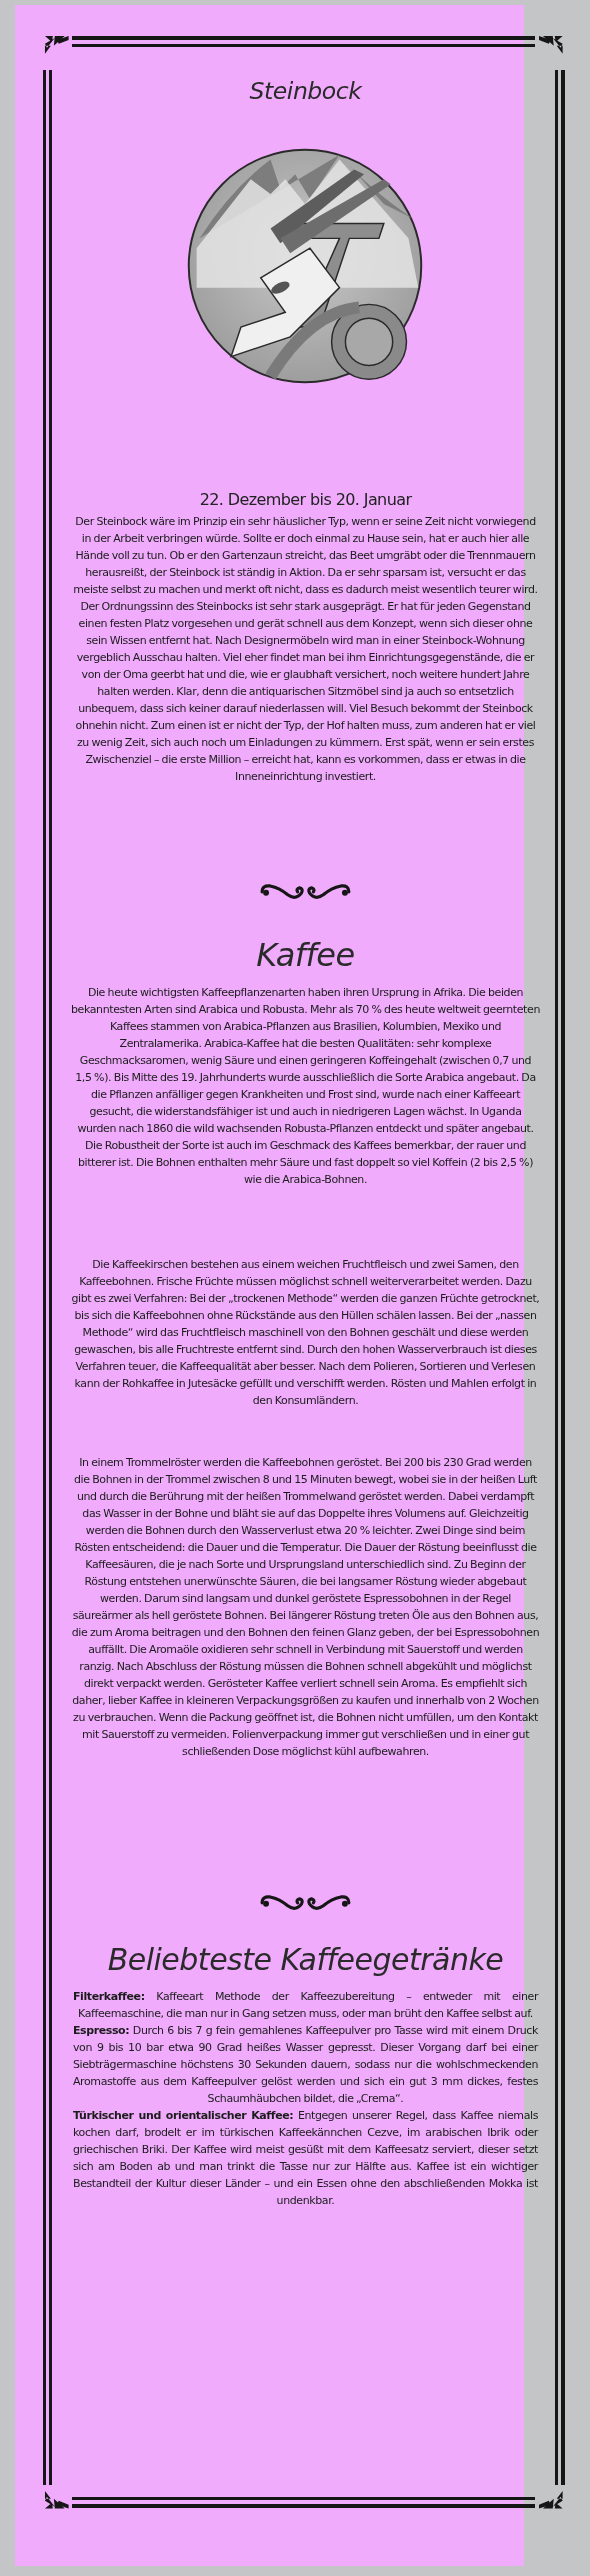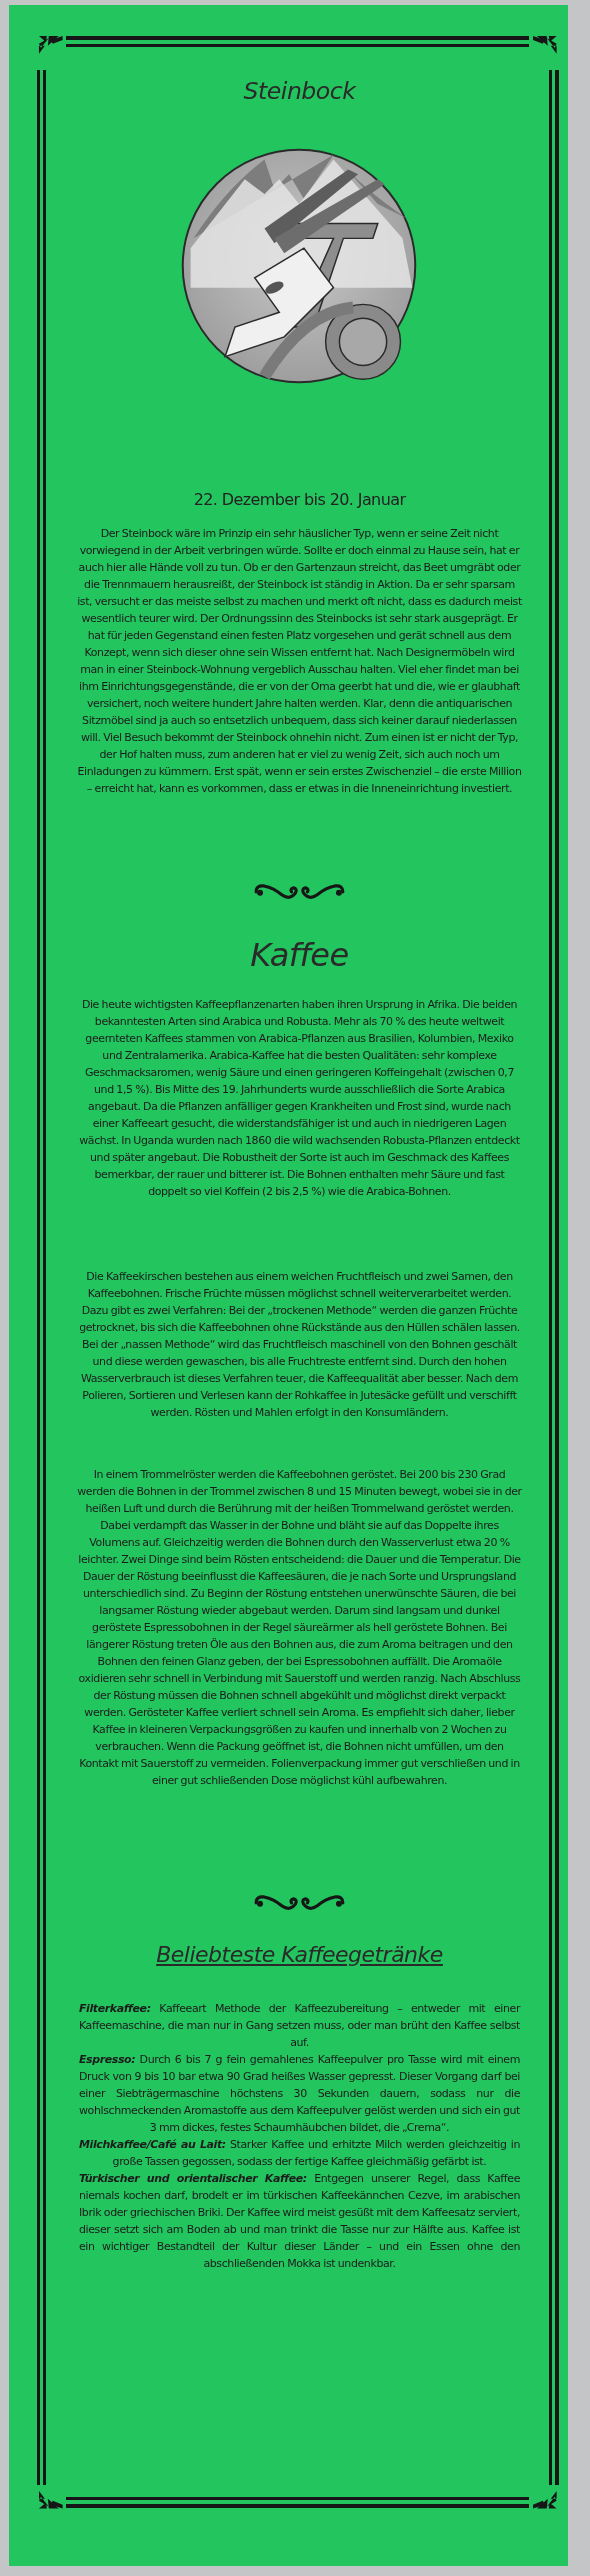--- a/index.html
+++ b/index.html
@@ -5,23 +5,23 @@
   html, body { margin: 0; padding: 0; }
   body {
     width: 591px; height: 2576px;
     background: #c4c5c7;
     font-family: "DejaVu Sans", sans-serif;
     color: #1a1a1a;
     position: relative;
     overflow: hidden;
   }
   .page {
-    position: absolute; left: 9px; top: 4.9px;
-    width: 559px; height: 2561px;
-    background: #22c55e;
+    position: absolute; left: 15px; top: 4.9px;
+    width: 509px; height: 2561px;
+    background: #f0abfc;
   }
   
   .frame-line { position: absolute; background: #161616; }
   .corner { position: absolute; width: 27.6px; height: 27.6px; }
   .content {
     position: absolute; left: 61px; width: 469px; top: 0;
     text-align: center;
   }
   .title {
     font-family: "DejaVu Sans", sans-serif;
@@ -31,25 +31,25 @@
   }
   .date {
     position: absolute; left: 0; right: 0; 
     font-size: 16px; color: #222; letter-spacing: -0.6px;
   }
   .para {
     position: absolute; left: 0; right: 0;
     font-size: 11px; line-height: 17px;
     letter-spacing: -0.4px; word-spacing: -0.5px;
     text-align: center; color: #1c1c1c;
-    margin: 12px;
+    margin: 0;
   }
   .drinks { text-align: center; }
   .drink { margin: 0; text-align: justify; text-align-last: center; }
-  .drink b { font-weight: bold; font-style: italic; }
+  .drink b { font-weight: bold; }
   .divider { position: absolute; left: 0; right: 0; height: 23.6px; display: flex; justify-content: center; }
   .badge { position: absolute; left: 161px; top: 125px; width: 266px; height: 266px; }
 </style>
 </head>
 <body>
 
 <div class="page">
 
   <div class="frame-line" style="left:57px; top:31.5px; width:463px; height:3.9px;"></div>
   <div class="frame-line" style="left:57px; top:39px; width:463px; height:3px;"></div>
@@ -123,24 +123,23 @@
 
     <div class="divider" style="top:1887px;">
       <svg width="95" height="21.7" viewBox="0 0 96 22">
         <path d="M4 11 Q4 4 12 5 Q22 7 30 14 Q38 20 44 12 Q46 8 42 7 Q38 8 40 11" fill="none" stroke="#161616" stroke-width="3.2" stroke-linecap="round"></path>
         <path d="M92 11 Q92 4 84 5 Q74 7 66 14 Q58 20 52 12 Q50 8 54 7 Q58 8 56 11" fill="none" stroke="#161616" stroke-width="3.2" stroke-linecap="round"></path>
         <circle cx="8" cy="12" r="3" fill="#161616"></circle>
         <circle cx="88" cy="12" r="3" fill="#161616"></circle>
       </svg>
     </div>
 
-    <div class="title" style="top:1937px; font-size:22px;text-decoration:underline;">Beliebteste Kaffeegetränke</div>
+    <div class="title" style="top:1937px; font-size:30px;">Beliebteste Kaffeegetränke</div>
 
     <div class="para drinks" style="top:1983px; left:2px; right:2px;">
       <p class="drink"><b>Filterkaffee:</b><span> Kaffeeart Methode der Kaffeezubereitung – entweder mit einer Kaffeemaschine, die man nur in Gang setzen muss, oder man brüht den Kaffee selbst auf.</span></p>
       <p class="drink"><b>Espresso:</b><span> Durch 6 bis 7 g fein gemahlenes Kaffeepulver pro Tasse wird mit einem Druck von 9 bis 10 bar etwa 90 Grad heißes Wasser gepresst. Dieser Vorgang darf bei einer Siebträgermaschine höchstens 30 Sekunden dauern, sodass nur die wohlschmeckenden Aromastoffe aus dem Kaffeepulver gelöst werden und sich ein gut 3 mm dickes, festes Schaumhäubchen bildet, die „Crema“.</span></p>
-      <p class="drink"><b>Milchkaffee/Café au Lait:</b><span> Starker Kaffee und erhitzte Milch werden gleichzeitig in große Tassen gegossen, sodass der fertige Kaffee gleichmäßig gefärbt ist.</span></p>
       <p class="drink"><b>Türkischer und orientalischer Kaffee:</b><span> Entgegen unserer Regel, dass Kaffee niemals kochen darf, brodelt er im türkischen Kaffeekännchen Cezve, im arabischen Ibrik oder griechischen Briki. Der Kaffee wird meist gesüßt mit dem Kaffeesatz serviert, dieser setzt sich am Boden ab und man trinkt die Tasse nur zur Hälfte aus. Kaffee ist ein wichtiger Bestandteil der Kultur dieser Länder – und ein Essen ohne den abschließenden Mokka ist undenkbar.</span></p>
     </div>
 
   </div>
 </div>
 
 
 </body></html>

